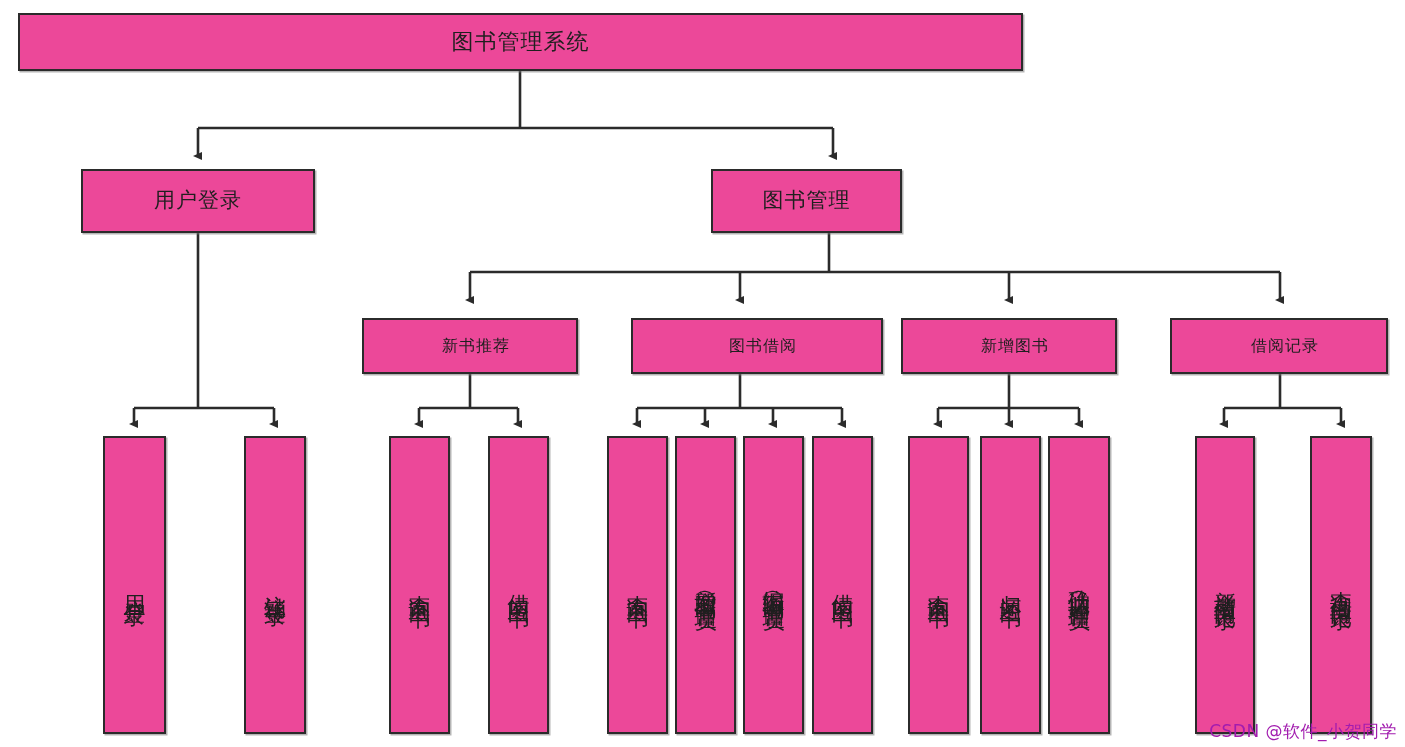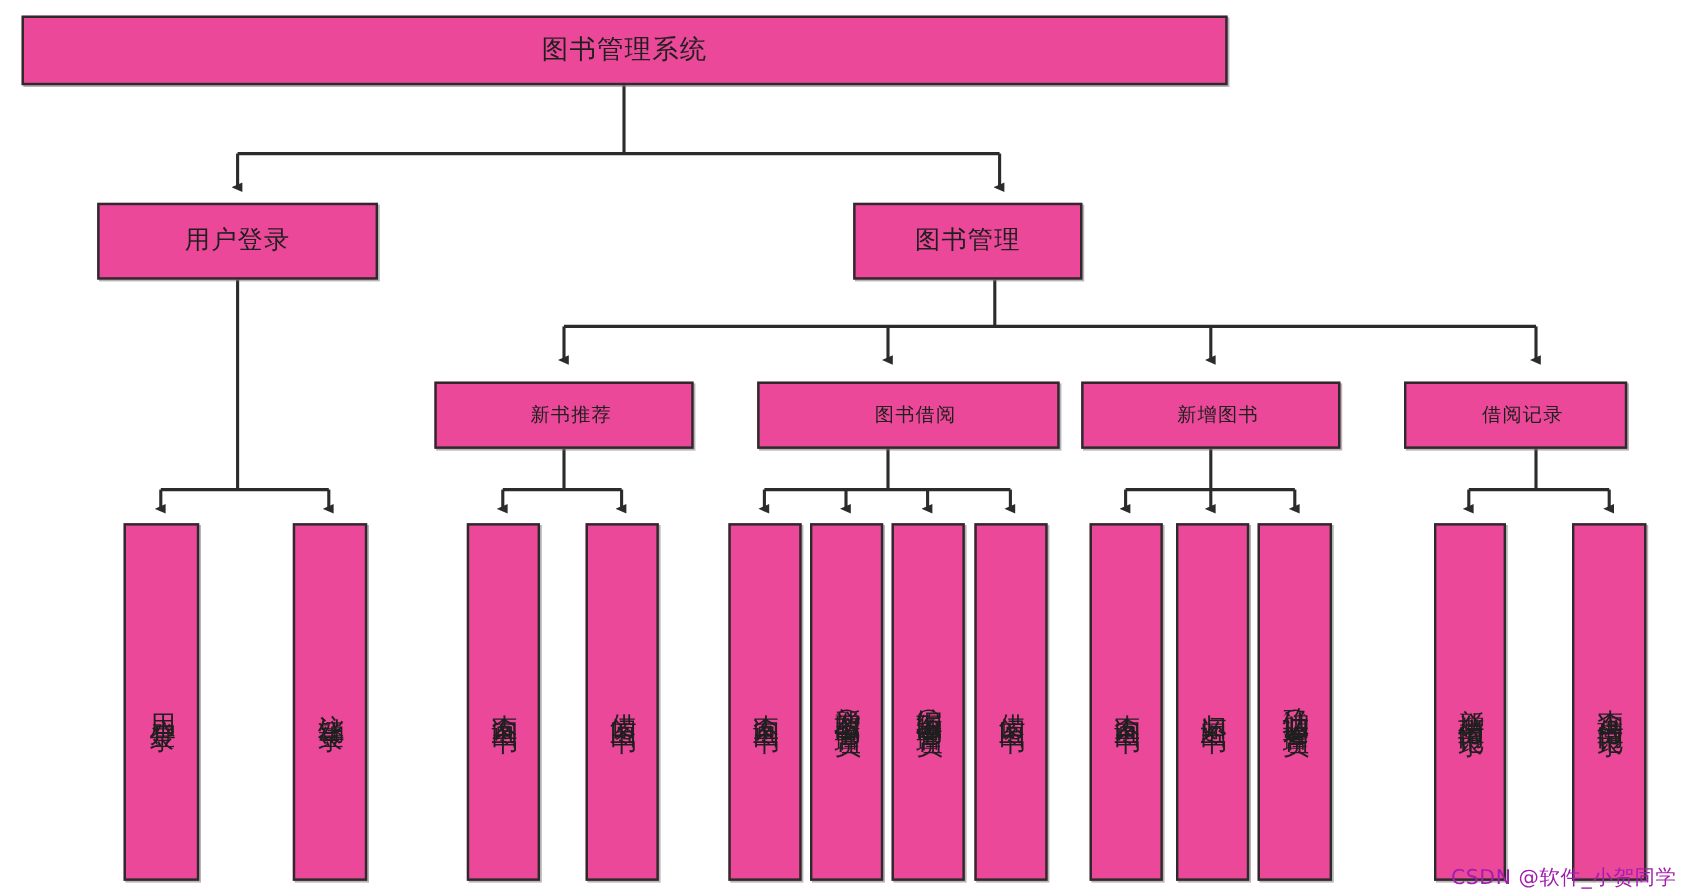--- a/index.html
+++ b/index.html
@@ -131,21 +131,21 @@
 
   <div class="node lvl3" style="left:362px;top:318px;width:216px;height:56px;">
     <span class="lbl">新书推荐</span>
   </div>
   <div class="node lvl3" style="left:631px;top:318px;width:252px;height:56px;">
     <span class="lbl">图书借阅</span>
   </div>
   <div class="node lvl3" style="left:901px;top:318px;width:216px;height:56px;">
     <span class="lbl">新增图书</span>
   </div>
-  <div class="node lvl3" style="left:1170px;top:318px;width:186px;height:56px;">
+  <div class="node lvl3" style="left:1170px;top:318px;width:218px;height:56px;font-family:Liberation Serif, serif;">
     <span class="lbl">借阅记录</span>
   </div>
 
   <div class="node leaf" style="left:103px;top:436px;width:63px;height:298px;">
     <span class="lbl">用户登录</span>
   </div>
   <div class="node leaf" style="left:244px;top:436px;width:62px;height:298px;">
     <span class="lbl">注销登录</span>
   </div>
 

